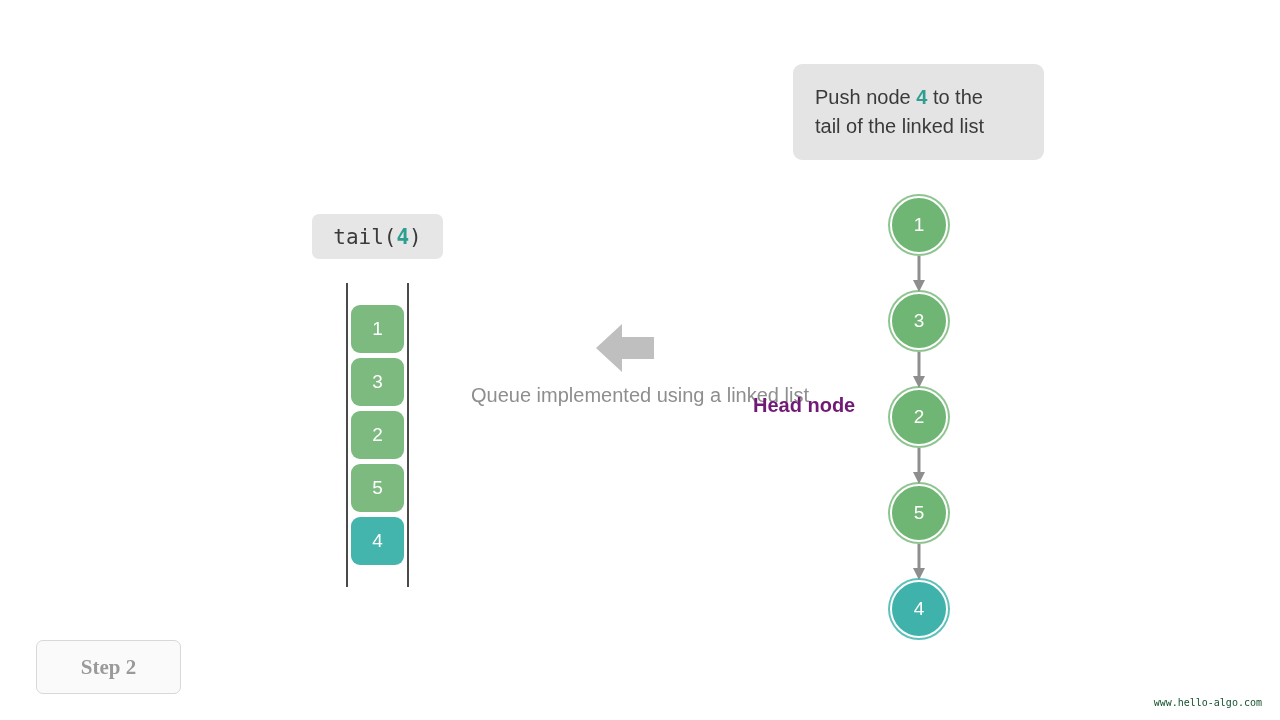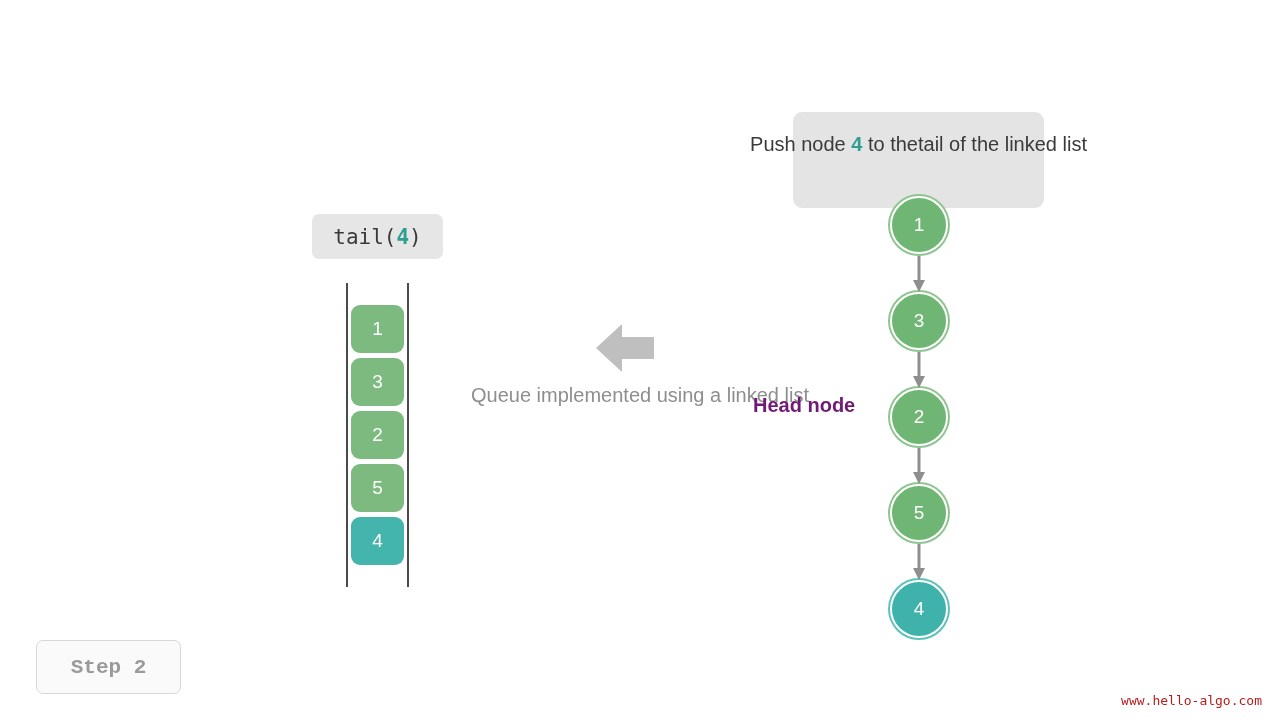--- a/index.html
+++ b/index.html
@@ -20,23 +20,22 @@
     position: absolute;
     left: 793px;
     top: 64px;
     width: 251px;
     height: 96px;
     background: #e4e4e4;
     border-radius: 9px;
     box-sizing: border-box;
     padding: 18px 22px;
     display: flex;
-    flex-direction: row;
-    justify-content: center;
-    margin-top: 48px;
+    flex-direction: column;
+    justify-content: center;
   }
   #callout .line {
     font-size: 20px;
     line-height: 29px;
     color: #3a3a3a;
     white-space: nowrap;
   }
   .accent-num {
     color: #2e9e90;
     font-weight: bold;
@@ -168,35 +167,35 @@
     left: 36px;
     top: 640px;
     width: 145px;
     height: 54px;
     background: #fafafa;
     border: 1px solid #d8d8d8;
     border-radius: 7px;
     display: flex;
     align-items: center;
     justify-content: center;
-    font-family: Liberation Mono, monospace;
+    font-family: Liberation Serif, serif;
     font-size: 21px;
     font-weight: bold;
     color: #9a9a9a;
     box-sizing: border-box;
   }
 
   
   #watermark {
     position: absolute;
     right: 18px;
     bottom: 12px;
     font-family: "DejaVu Sans Mono", monospace;
-    font-size: 13px;
-    color: #b91c1c;
+    font-size: 10px;
+    color: #14532d;
   }
 </style>
 </head>
 <body>
 
 <div id="callout">
   <div class="line"><span>Push node </span><span class="accent-num">4</span><span> to the</span></div>
   <div class="line">tail of the linked list</div>
 </div>
 

